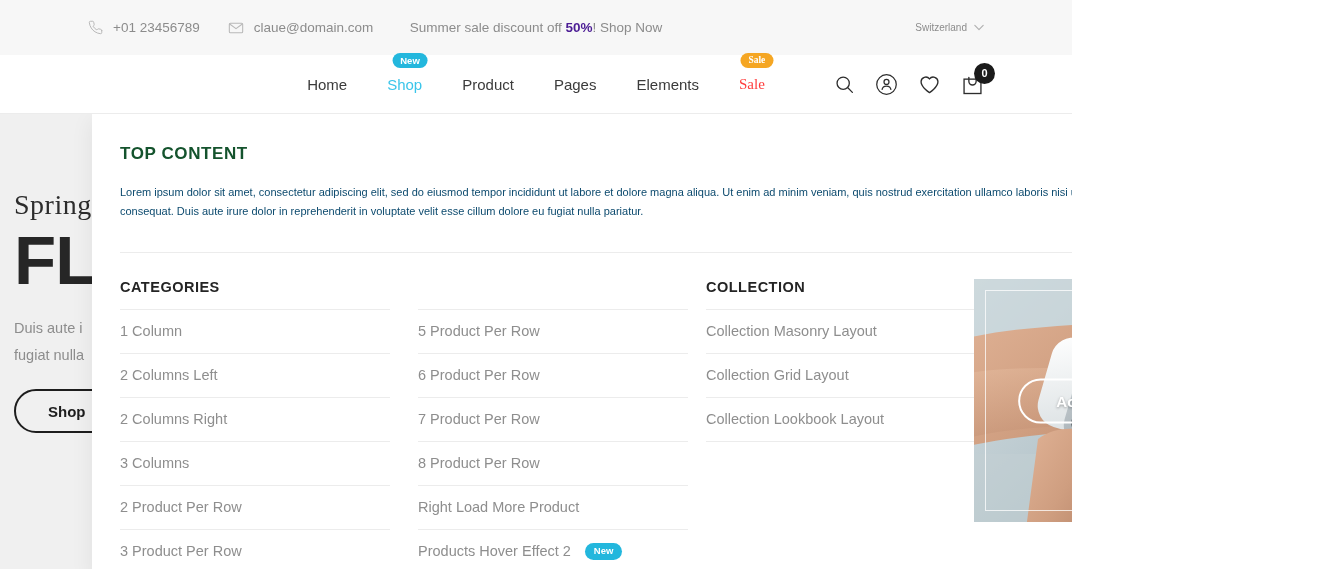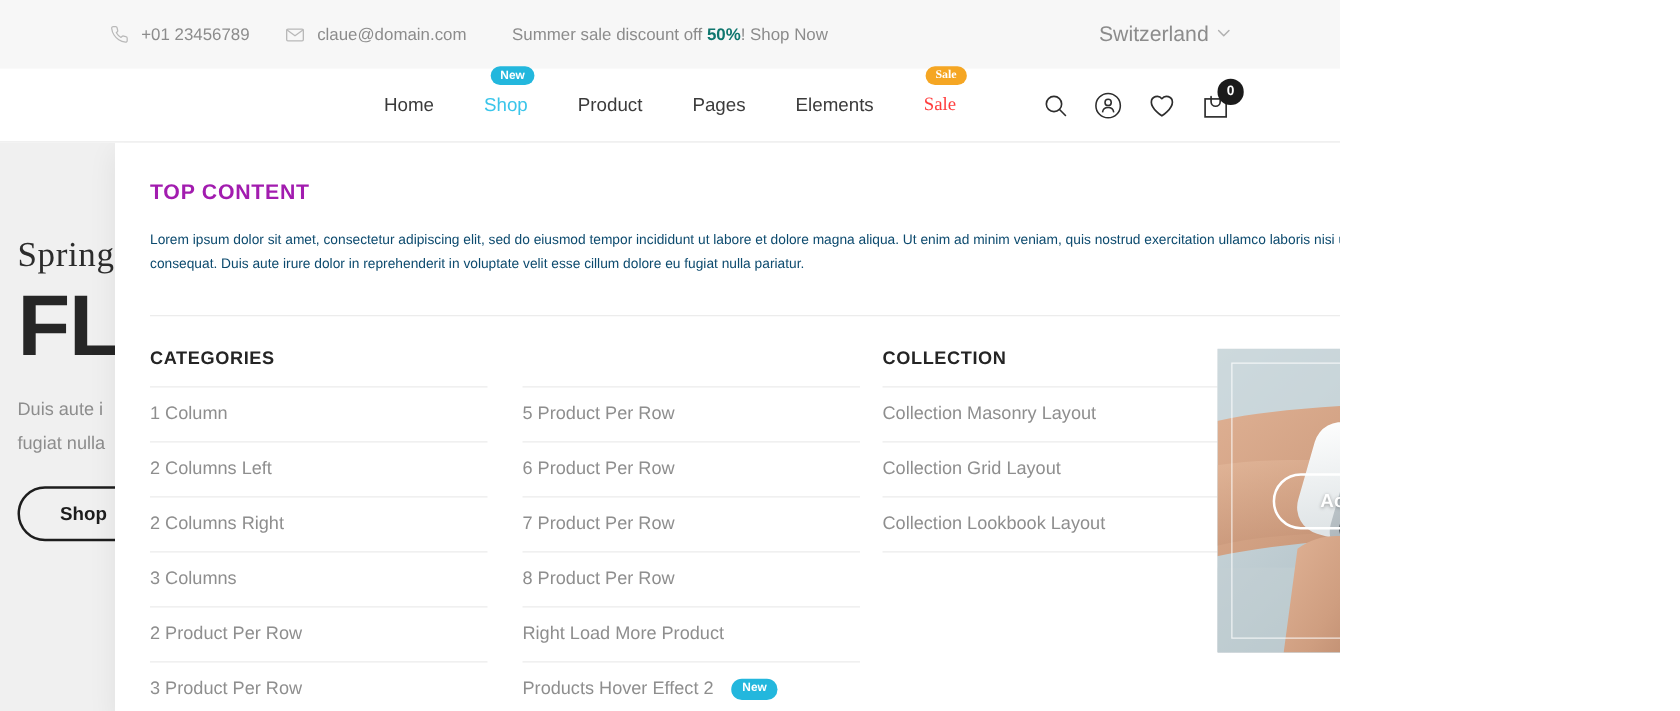--- a/index.html
+++ b/index.html
@@ -18,24 +18,24 @@
     font-size: 13.5px; color: #8c8c8c;
   }
   .tb-left { display: flex; align-items: center; gap: 28px; }
   .tb-item { display: flex; align-items: center; gap: 10px; white-space: nowrap; }
   .tb-item .ic { display:inline-flex; align-items:center; justify-content:center; color:#b9b9b9; }
   .tb-center {
     position: absolute; left: 0; right: 0; text-align: center;
     font-size: 13.5px; color: #8c8c8c; pointer-events: none;
   }
   .tb-center .inner { pointer-events: auto; display:inline-block; }
-  .tb-center .pct { color: #0f766e; font-weight: 700; }
+  .tb-center .pct { color: #4c1d95; font-weight: 700; }
   .tb-right {
     margin-left: auto; display: flex; align-items: center; gap: 7px;
-    font-size: 17px; color: #8c8c8c; z-index: 3;
+    font-size: 10px; color: #8c8c8c; z-index: 3;
   }
   .caret { font-size: 10px; color: #b0b0b0; }
 
   
   .header {
     position: relative; height: 59px; background: #fff;
     display: flex; align-items: center; padding: 0 88px;
     border-bottom: 1px solid #ececec;
     z-index: 30;
   }
@@ -103,21 +103,21 @@
 
   
   .mega {
     position: absolute; left: 92px; top: 0; width: 1166px; min-height: 455px;
     background: #ffffff; padding: 30px 28px 0 28px;
     box-shadow: 0 6px 22px rgba(0,0,0,.07);
     z-index: 20;
   }
   .mega-inner { padding: 0 0 0 0; }
   .top-content-title {
-    font-size: 17px; font-weight: 700; color: #a21caf; letter-spacing: .6px;
+    font-size: 17px; font-weight: 700; color: #14532d; letter-spacing: .6px;
     margin-bottom: 19px;
   }
   .top-content-text {
     font-size: 11px; color: #0c4a6e; line-height: 1.73; max-width: 1085px;
   }
   .mega-divider { height: 1px; background: #ececec; margin: 31px 0 0 0; }
 
   .cols { display: flex; padding-top: 26px; }
   .col-cat { width: 568px; display: flex; gap: 28px; }
   .col-half { width: 270px; }

